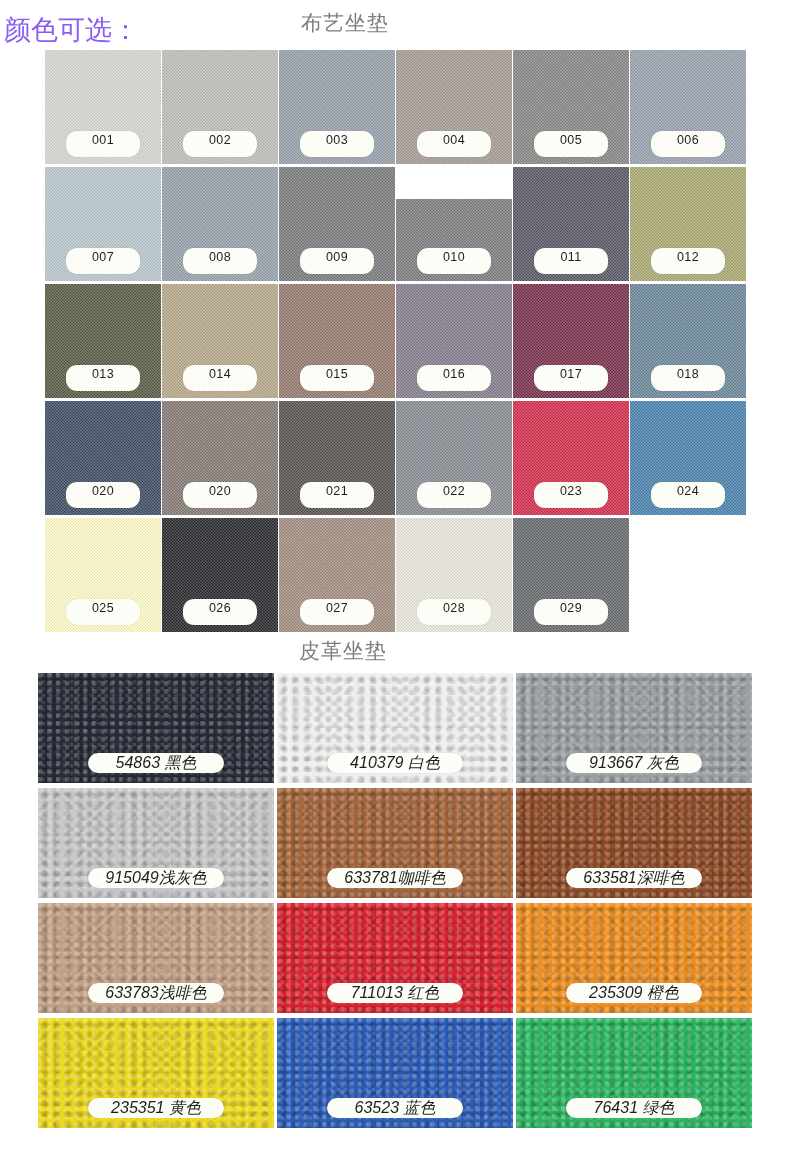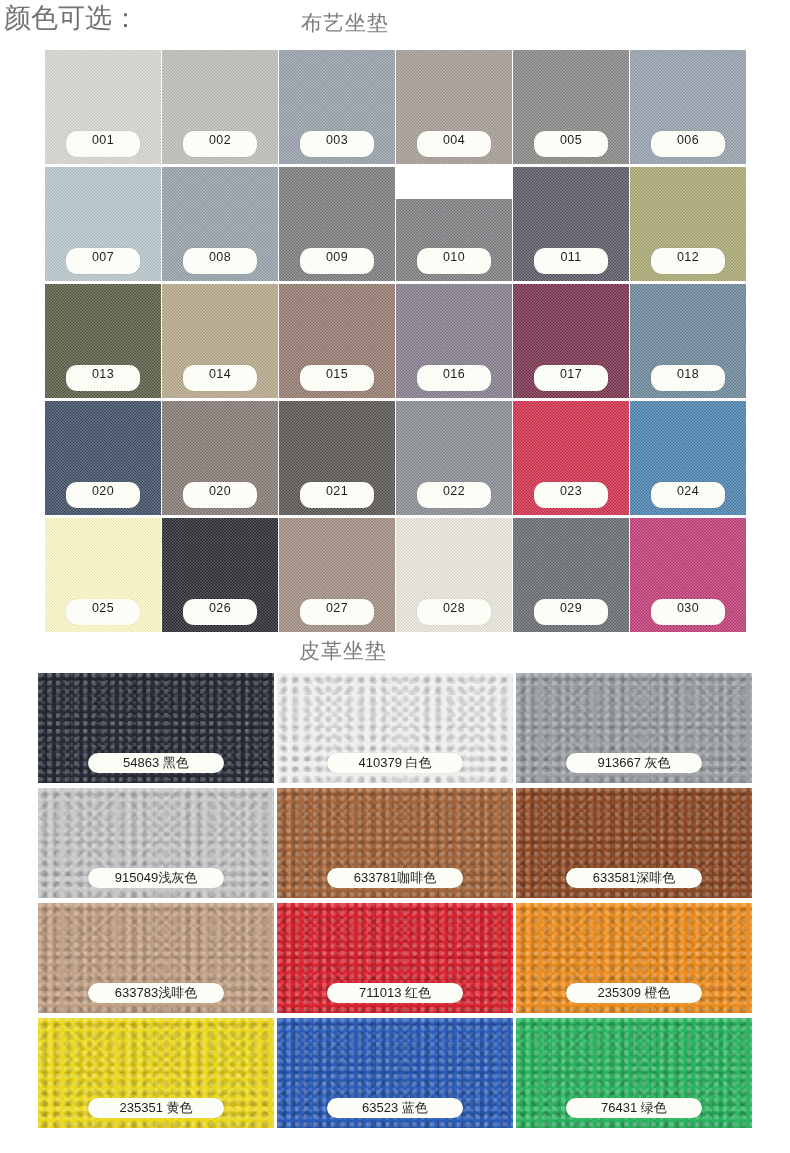--- a/index.html
+++ b/index.html
@@ -12,24 +12,24 @@
     height: 1153px;
     position: relative;
     font-family: "Liberation Sans", "DejaVu Sans", sans-serif;
     overflow: hidden;
   }
 
   
   #main-title {
     position: absolute;
     left: 4px;
-    top: 2px;
+    top: 14px;
     font-size: 27px;
     line-height: 32px;
-    color: #737373;
+    color: #8b5cf6;
     letter-spacing: 0px;
     font-weight: 400;
     white-space: nowrap;
   }
   .section-heading {
     position: absolute;
     font-size: 21px;
     line-height: 26px;
     color: #7d7d7d;
     font-weight: 400;
@@ -98,21 +98,22 @@
   }
   .leather-pill {
     left: 50%;
     transform: translateX(-50%);
     bottom: 10px;
     min-width: 112px;
     padding: 0 12px;
     height: 20px;
     line-height: 20px;
     border-radius: 12px;
-    font-size: 13px;
+    font-size: 16px;
+    font-style: italic;
   }
 
   
   #leather-grid {
     position: absolute;
     left: 38px;
     top: 673px;
     width: 714px;
     display: grid;
     grid-template-columns: repeat(3, 236px);
@@ -238,24 +239,20 @@
       <div class="pill fabric-pill">027</div>
     </div>
     <div class="swatch" style="background: rgb(231, 228, 216);">
       <div class="tex fabric-tex"></div>
       <div class="pill fabric-pill">028</div>
     </div>
     <div class="swatch" style="background: rgb(90, 95, 98);">
       <div class="tex fabric-tex"></div>
       <div class="pill fabric-pill">029</div>
     </div>
-    <div class="swatch" style="background: rgb(188, 43, 106);">
-      <div class="tex fabric-tex"></div>
-      <div class="pill fabric-pill">030</div>
-    </div>
   </div>
 
 <div id="leather-heading" class="section-heading">皮革坐垫</div>
 
 <div id="leather-grid">
     <div class="swatch" style="background: rgb(39, 44, 56);">
       <div class="tex leather-tex"></div>
       <div class="pill leather-pill">54863 黑色</div>
     </div>
     <div class="swatch" style="background: rgb(238, 238, 238);">

